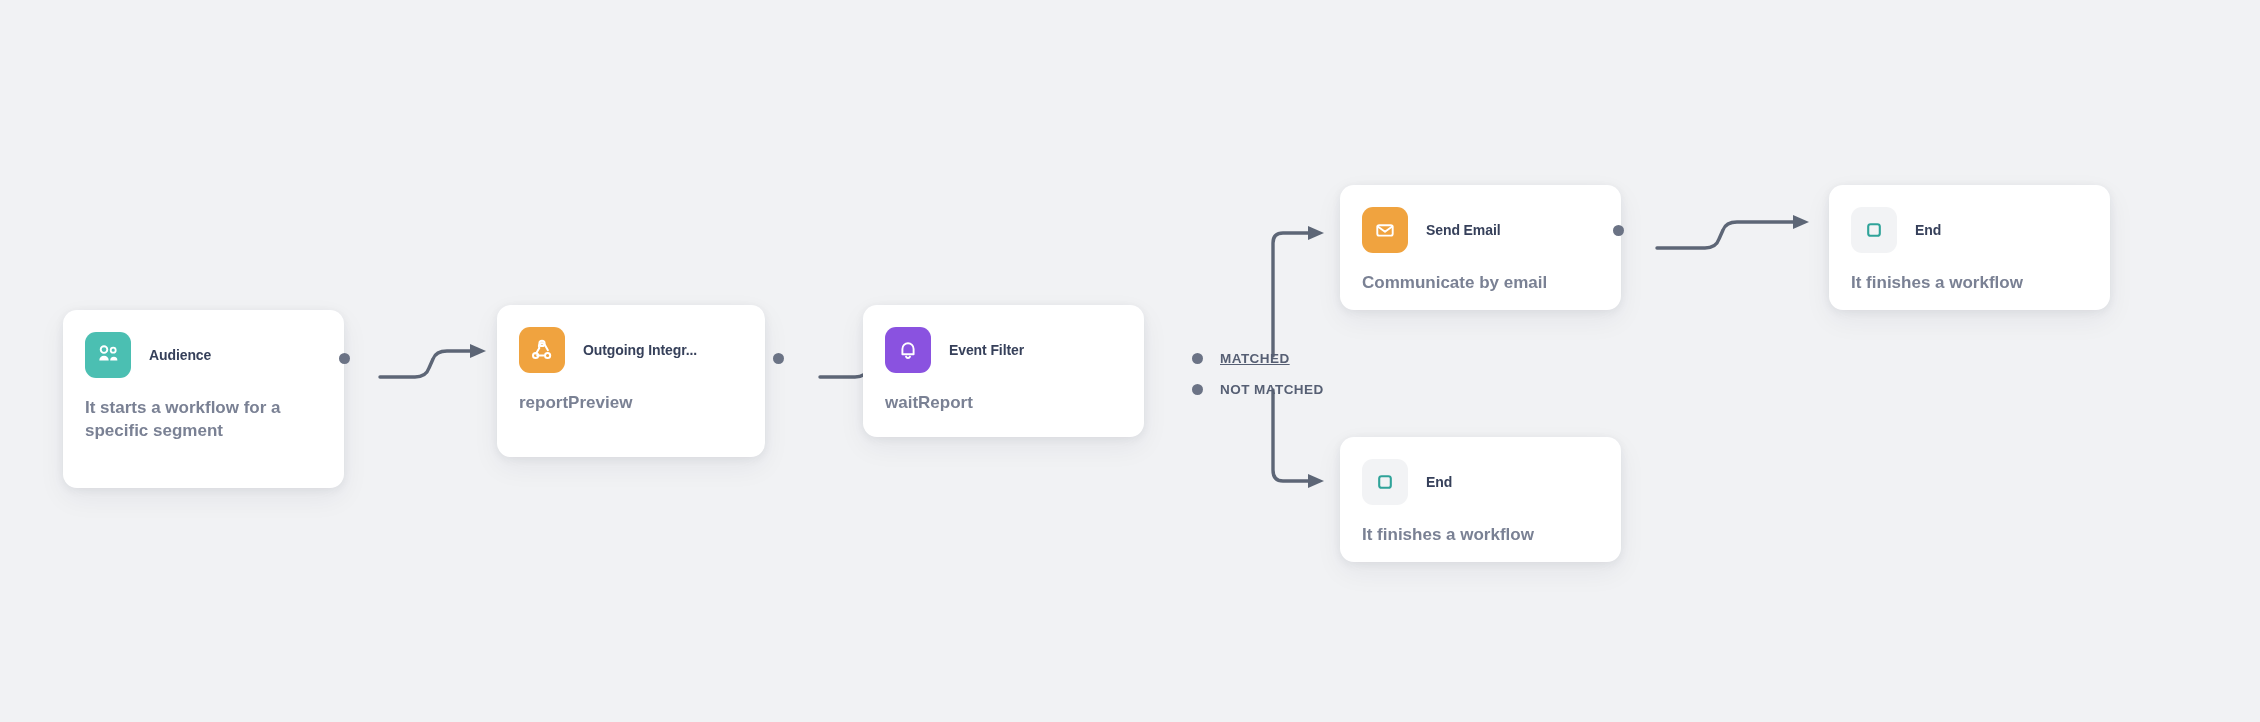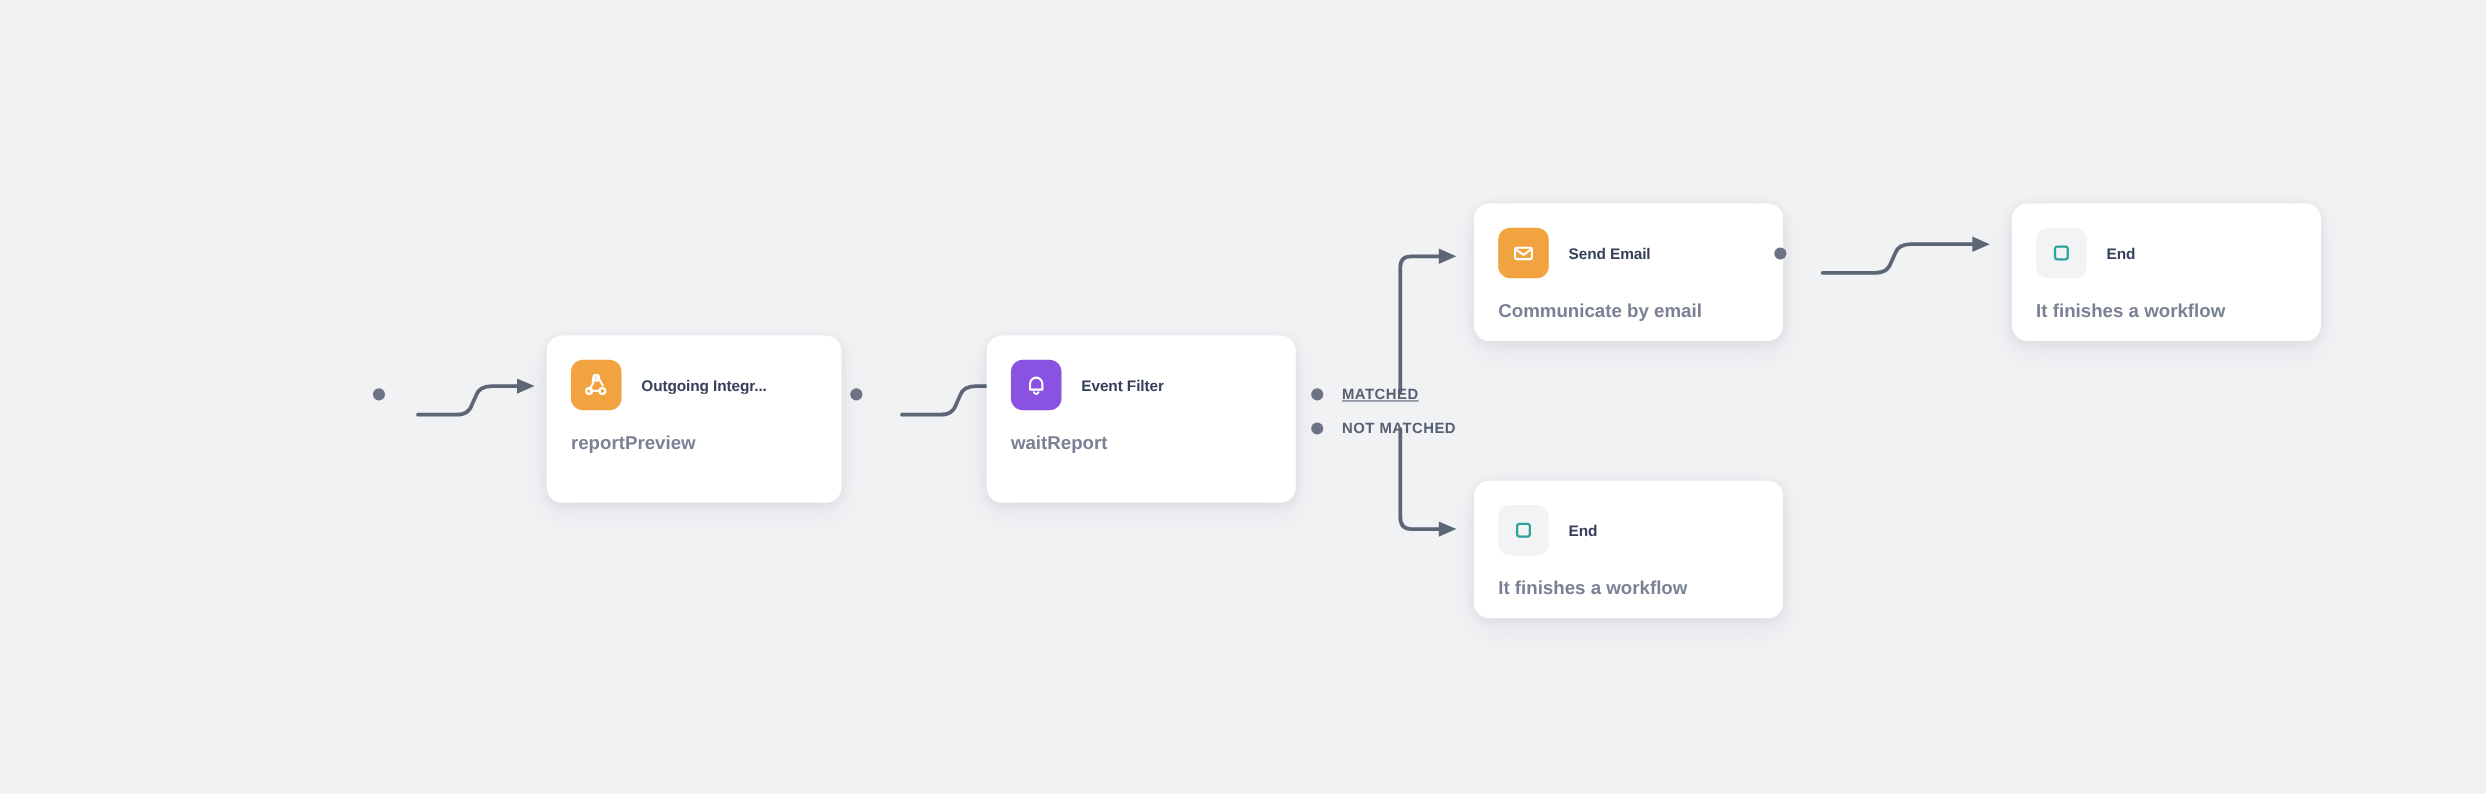--- a/index.html
+++ b/index.html
@@ -120,41 +120,55 @@
       <path d="M 1273 390 L 1273 470 Q 1273 481 1283 481 L 1310 481"></path>
       <polygon points="1308,474 1324,481 1308,488"></polygon>
     </g>
 
     <g>
       <path d="M 1657 248 L 1705 248 Q 1716 248 1719 239 L 1723 230 Q 1726 222 1737 222 L 1795 222"></path>
       <polygon points="1793,215 1809,222 1793,229"></polygon>
     </g>
   </svg>
 
+  <div class="node" style="left:63px; top:310px; width:281px; height:178px;">
+    <div class="node-head">
+      <div class="node-icon tile-teal">
+        <svg width="26" height="26" viewBox="0 0 26 26">
+          <circle cx="9" cy="7.6" r="3.3" fill="none" stroke="#ffffff" stroke-width="1.9"></circle>
+          <circle cx="18.2" cy="8.2" r="2.5" fill="none" stroke="#ffffff" stroke-width="1.8"></circle>
+          <path d="M4.3 18.4 a4.7 4.7 0 0 1 9.4 0 z" fill="#ffffff"></path>
+          <path d="M15.2 18.4 a3.6 3.6 0 0 1 7.2 0 z" fill="#ffffff"></path>
+        </svg>
+      </div>
+      <div class="node-title">Audience</div>
+    </div>
+    <div class="node-desc">It starts a workflow for a specific segment</div>
+  </div>
   <div class="port" style="left:339px; top:353px;"></div>
 
   <div class="node" style="left:497px; top:305px; width:268px; height:152px;">
     <div class="node-head">
       <div class="node-icon tile-orange">
         <svg width="26" height="26" viewBox="0 0 26 26">
           <path d="M13 6.2 a3.2 3.2 0 0 0 -2.7 4.9 L7.1 16.6" fill="none" stroke="#ffffff" stroke-width="2" stroke-linecap="round"></path>
           <path d="M13 6.2 a3.2 3.2 0 0 1 2.8 1.6 l3.1 5.4" fill="none" stroke="#ffffff" stroke-width="2" stroke-linecap="round"></path>
           <path d="M8.2 18.4 h6.4" fill="none" stroke="#ffffff" stroke-width="2" stroke-linecap="round"></path>
           <circle cx="6.6" cy="18.5" r="2.6" fill="none" stroke="#ffffff" stroke-width="2"></circle>
           <circle cx="18.6" cy="18.5" r="2.6" fill="none" stroke="#ffffff" stroke-width="2"></circle>
           <circle cx="13" cy="6.4" r="2.6" fill="none" stroke="#ffffff" stroke-width="2"></circle>
         </svg>
       </div>
       <div class="node-title">Outgoing Integr...</div>
     </div>
     <div class="node-desc">reportPreview</div>
   </div>
   <div class="port" style="left:773px; top:353px;"></div>
 
-  <div class="node" style="left:897px; top:305px; width:281px; height:152px;">
+  <div class="node" style="left:863px; top:305px; width:281px; height:132px;">
     <div class="node-head">
       <div class="node-icon tile-purple">
         <svg width="26" height="26" viewBox="0 0 26 26">
           <path d="M7.4 17.2 v-5.3 a5.6 5.6 0 0 1 11.2 0 v5.3 z" fill="none" stroke="#ffffff" stroke-width="1.9" stroke-linejoin="round"></path>
           <path d="M11 19.6 a2.1 2.1 0 0 0 4 0" fill="none" stroke="#ffffff" stroke-width="1.9" stroke-linecap="round"></path>
         </svg>
       </div>
       <div class="node-title">Event Filter</div>
     </div>
     <div class="node-desc">waitReport</div>

